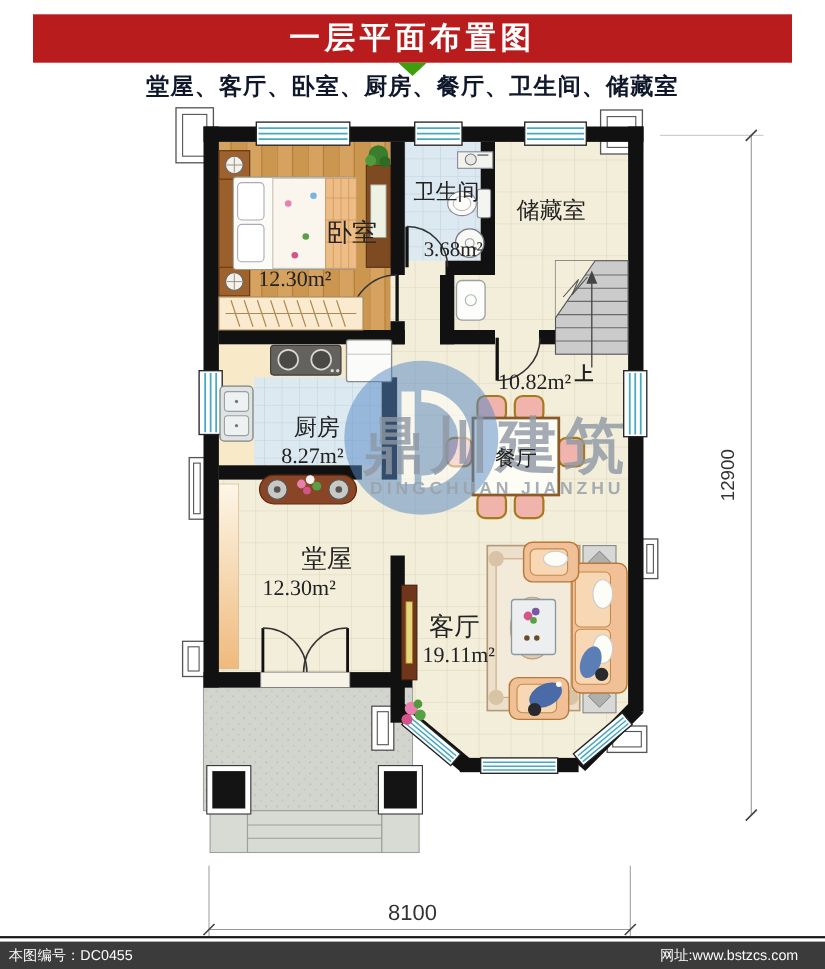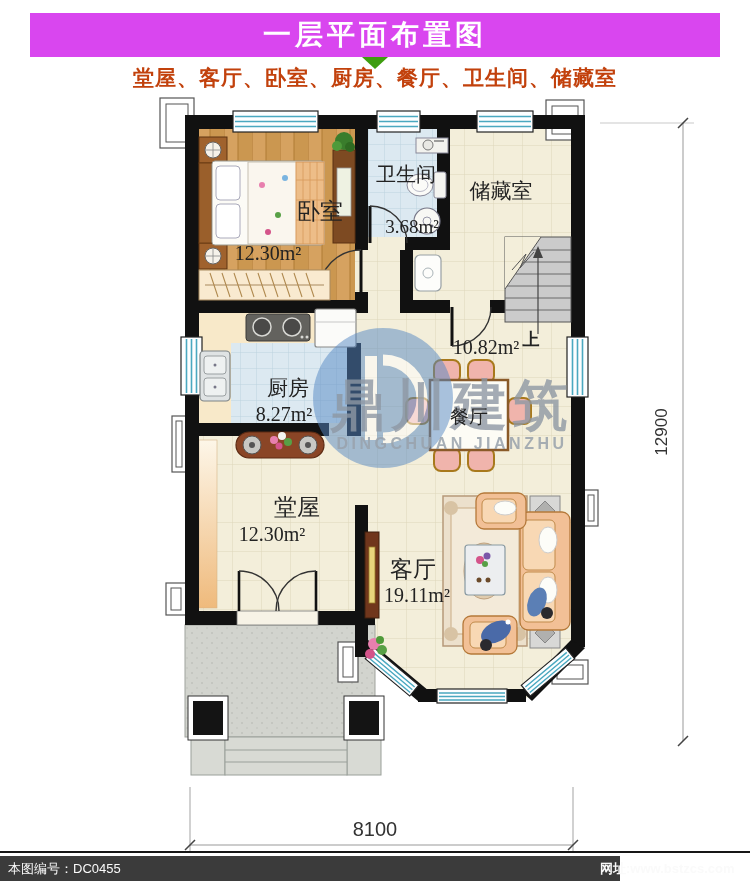--- a/index.html
+++ b/index.html
@@ -1,31 +1,31 @@
 <!DOCTYPE html>
 <html><head>
 <meta charset="utf-8">
 <style>
   html,body{margin:0;padding:0;background:#fff;}
   .page{position:relative;width:750px;height:881px;background:#fff;overflow:hidden;
         font-family:"Liberation Sans","DejaVu Sans",sans-serif;}
-  .header-bar{position:absolute;left:30px;top:13px;width:690px;height:44px;background:#d946ef;
+  .header-bar{position:absolute;left:30px;top:13px;width:690px;height:44px;background:#b91c1c;
         display:flex;align-items:center;justify-content:center;}
   .header-title{color:#fff;font-size:28px;font-weight:bold;letter-spacing:4px;}
   .header-tri{position:absolute;left:50%;top:57px;transform:translateX(-50%);
         width:0;height:0;border-left:13px solid transparent;border-right:13px solid transparent;
         border-top:12px solid #3f9d10;}
   .subtitle{position:absolute;left:0;top:64px;width:750px;text-align:center;
         font-family:"Liberation Serif","DejaVu Serif",serif;font-weight:bold;
-        font-size:21px;color:#c2410c;letter-spacing:1px;}
+        font-size:21px;color:#0f172a;letter-spacing:1px;}
   .plan-svg{position:absolute;left:0;top:0;}
   .footer-line{position:absolute;left:0;top:851px;width:750px;height:2px;background:#161616;}
-  .footer{position:absolute;left:0;top:856px;width:620px;height:25px;background:#3b3b3b;}
+  .footer{position:absolute;left:0;top:856px;width:750px;height:25px;background:#3b3b3b;}
   .footer span{position:absolute;top:0;height:25px;line-height:25px;color:#fafafa;font-size:13px;white-space:nowrap;}
-  .f-no{left:8px;} .f-co{left:128px;} .f-ph{left:440px;} .f-web{left:600px;font-weight:bold;}
+  .f-no{left:8px;} .f-co{left:128px;} .f-ph{left:440px;} .f-web{left:600px;}
   text{font-family:"Liberation Serif","DejaVu Serif",serif;}
   .dimtxt{font-family:"Liberation Sans","DejaVu Sans",sans-serif;}
 </style>
 </head>
 <body>
 
 <div class="page">
 
   <div class="header-bar">
     <span class="header-title">一层平面布置图</span>

